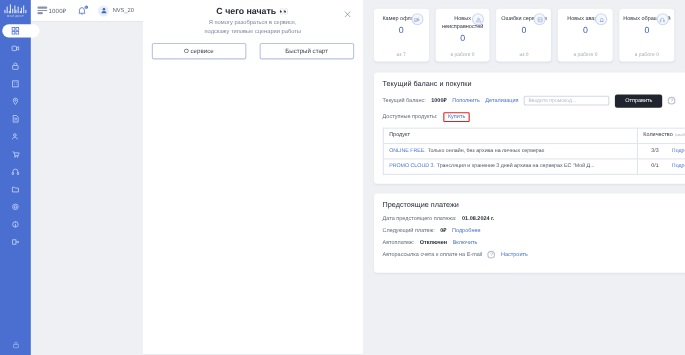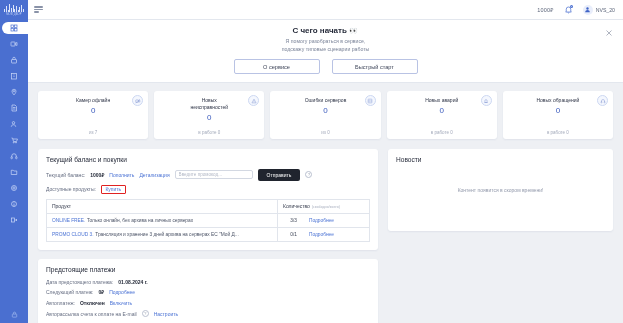--- a/index.html
+++ b/index.html
@@ -47,21 +47,21 @@
     position: absolute; left: 2px; top: 2px;
     width: 34px; height: 12px; border-radius: 6px; background: #ffffff;
   }
   .nav-item.active svg { position: relative; z-index: 2; }
   .nav-item.active .ic { stroke: #4a6fd0; }
   .sidebar-bottom { margin-top: auto; padding-bottom: 4px; }
   .sidebar-bottom svg { width: 7px; height: 7px; }
   .sidebar-bottom .ic { stroke: #a9c0f2; fill: none; stroke-width: 1.4; }
 
   
-  .main { flex: 1; display: flex; flex-direction: column; min-width: 0; }
+  .main { flex: 1; display: flex; flex-direction: row; min-width: 0; }
 
   .topbar {
     height: 20px; background: #ffffff;
     display: flex; align-items: center;
     padding: 0 8px 0 6px;
     border-bottom: 1px solid #e3e7ee;
     flex: 0 0 20px;
   }
   .burger { width: 10px; display: flex; flex-direction: column; gap: 1.4px; cursor: pointer; }
   .burger i { display: block; height: 1.2px; background: #8a93a8; border-radius: 1px; }

